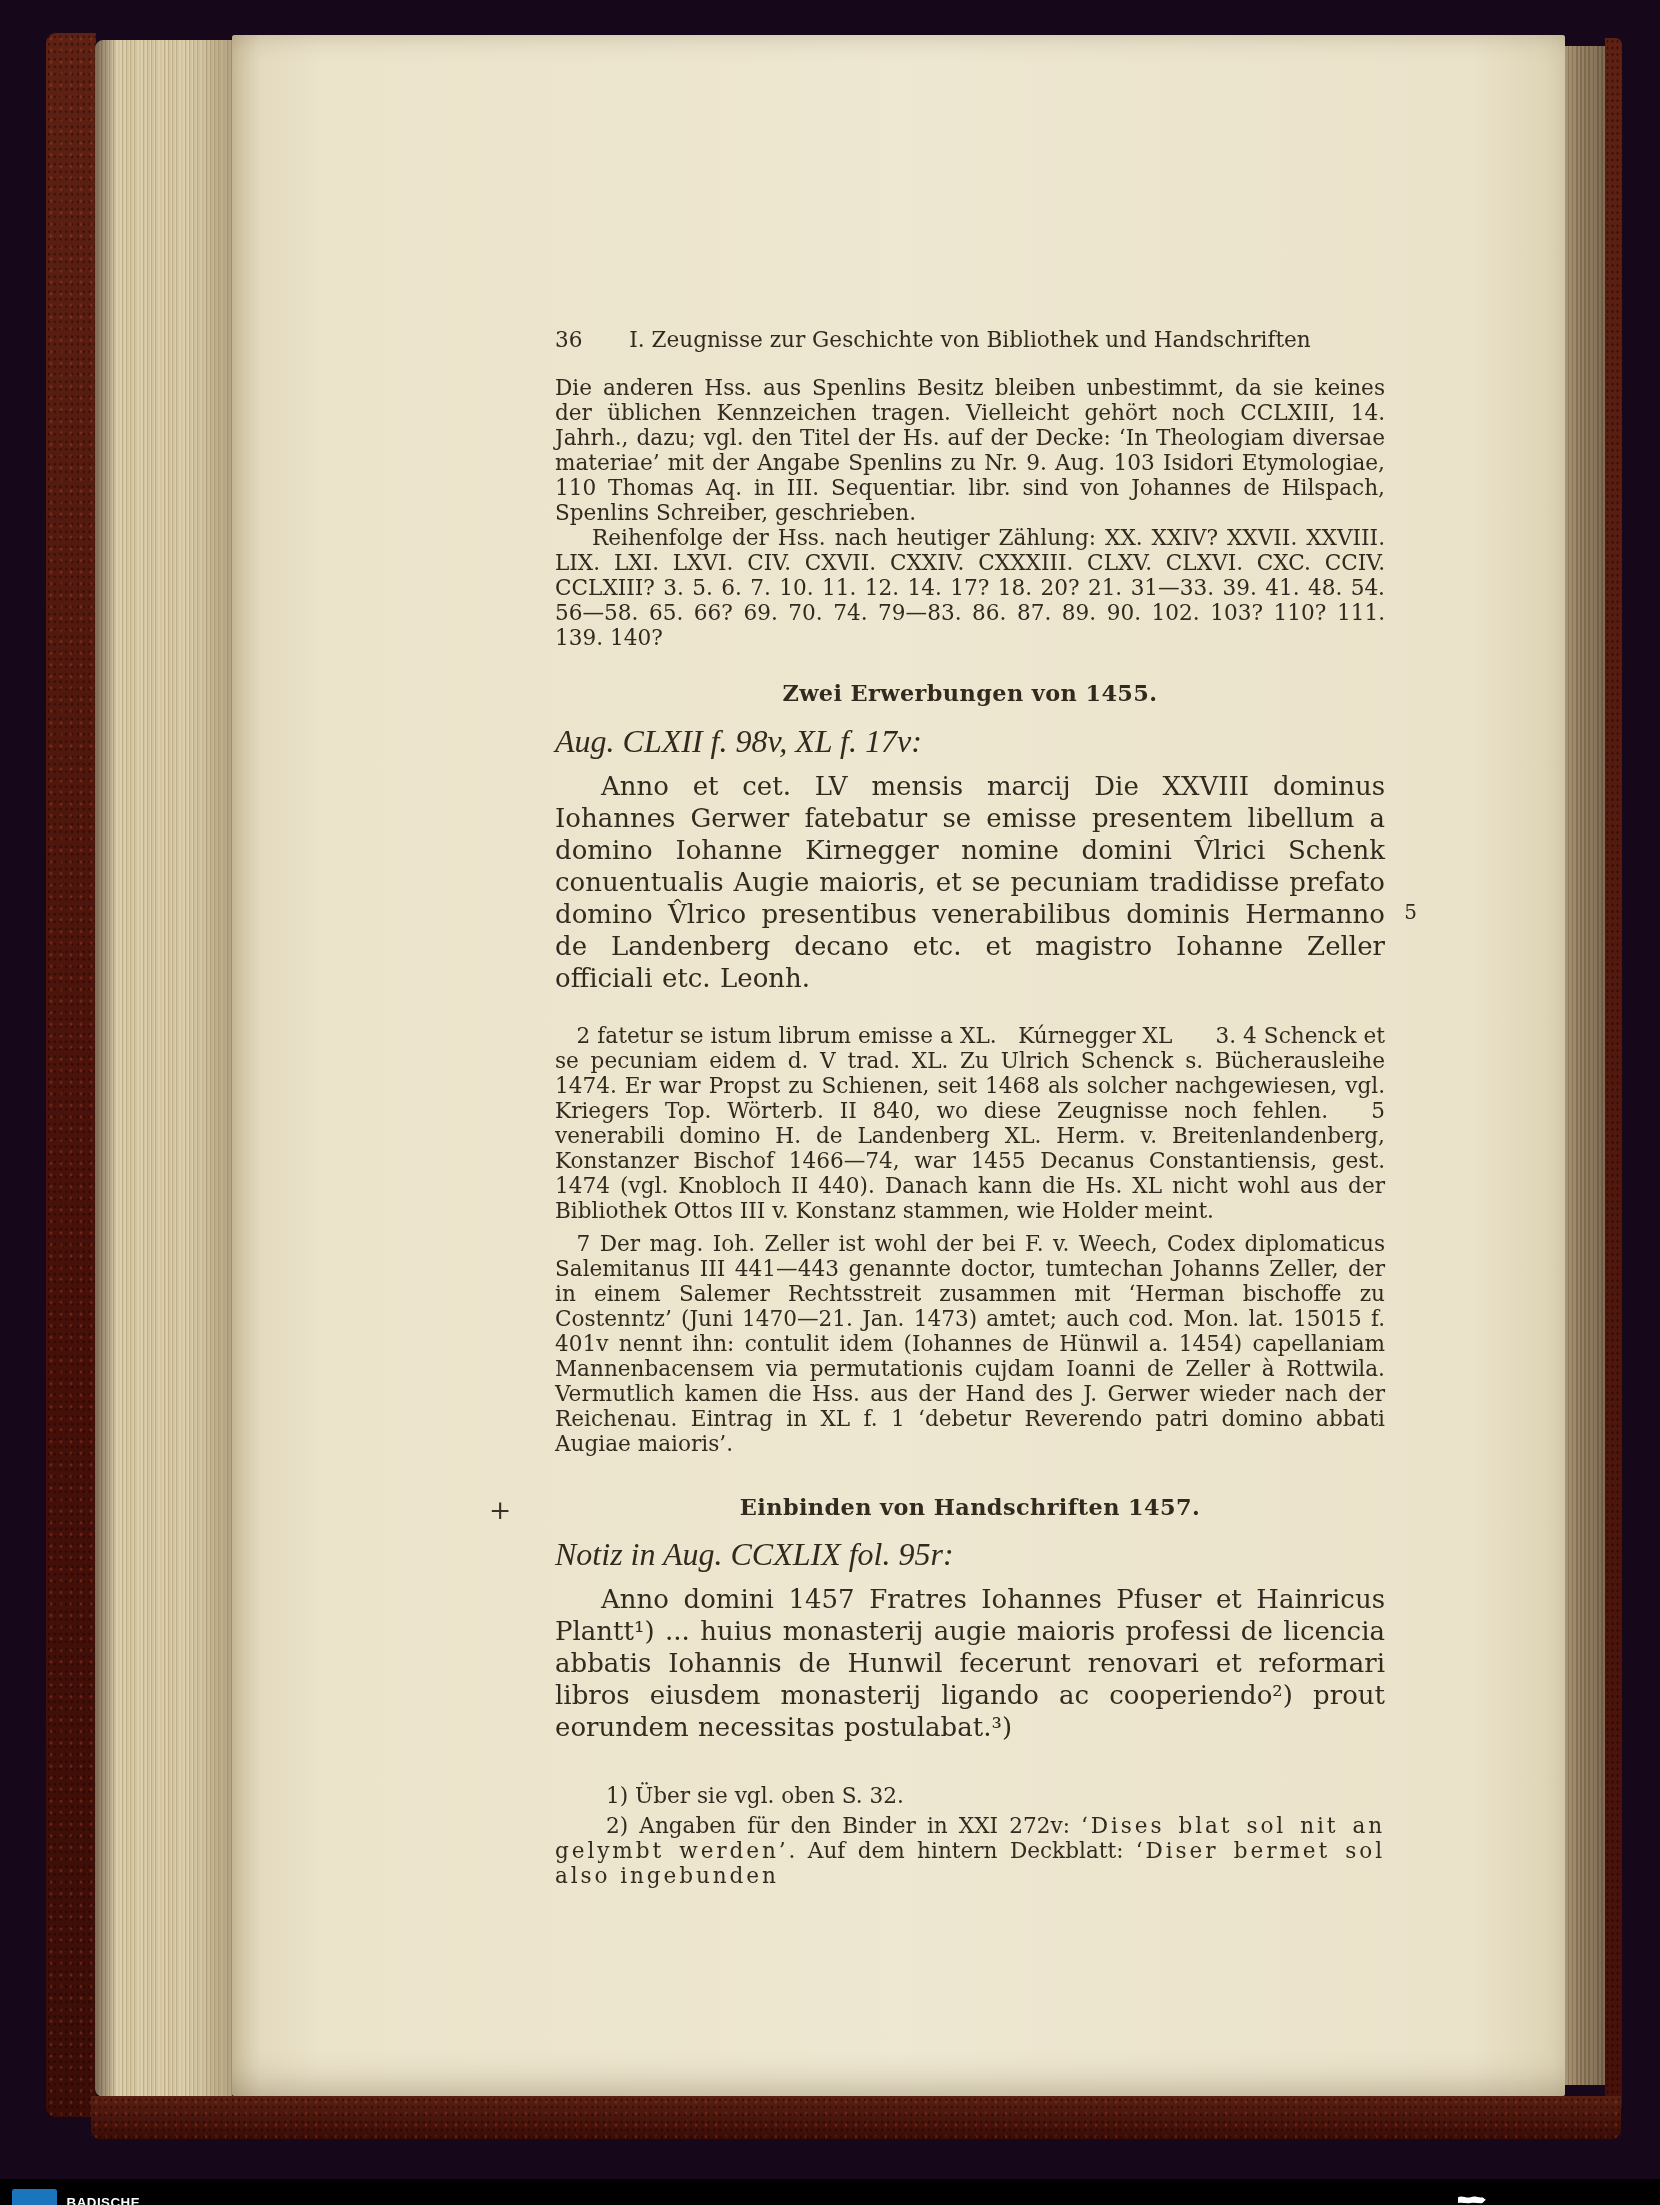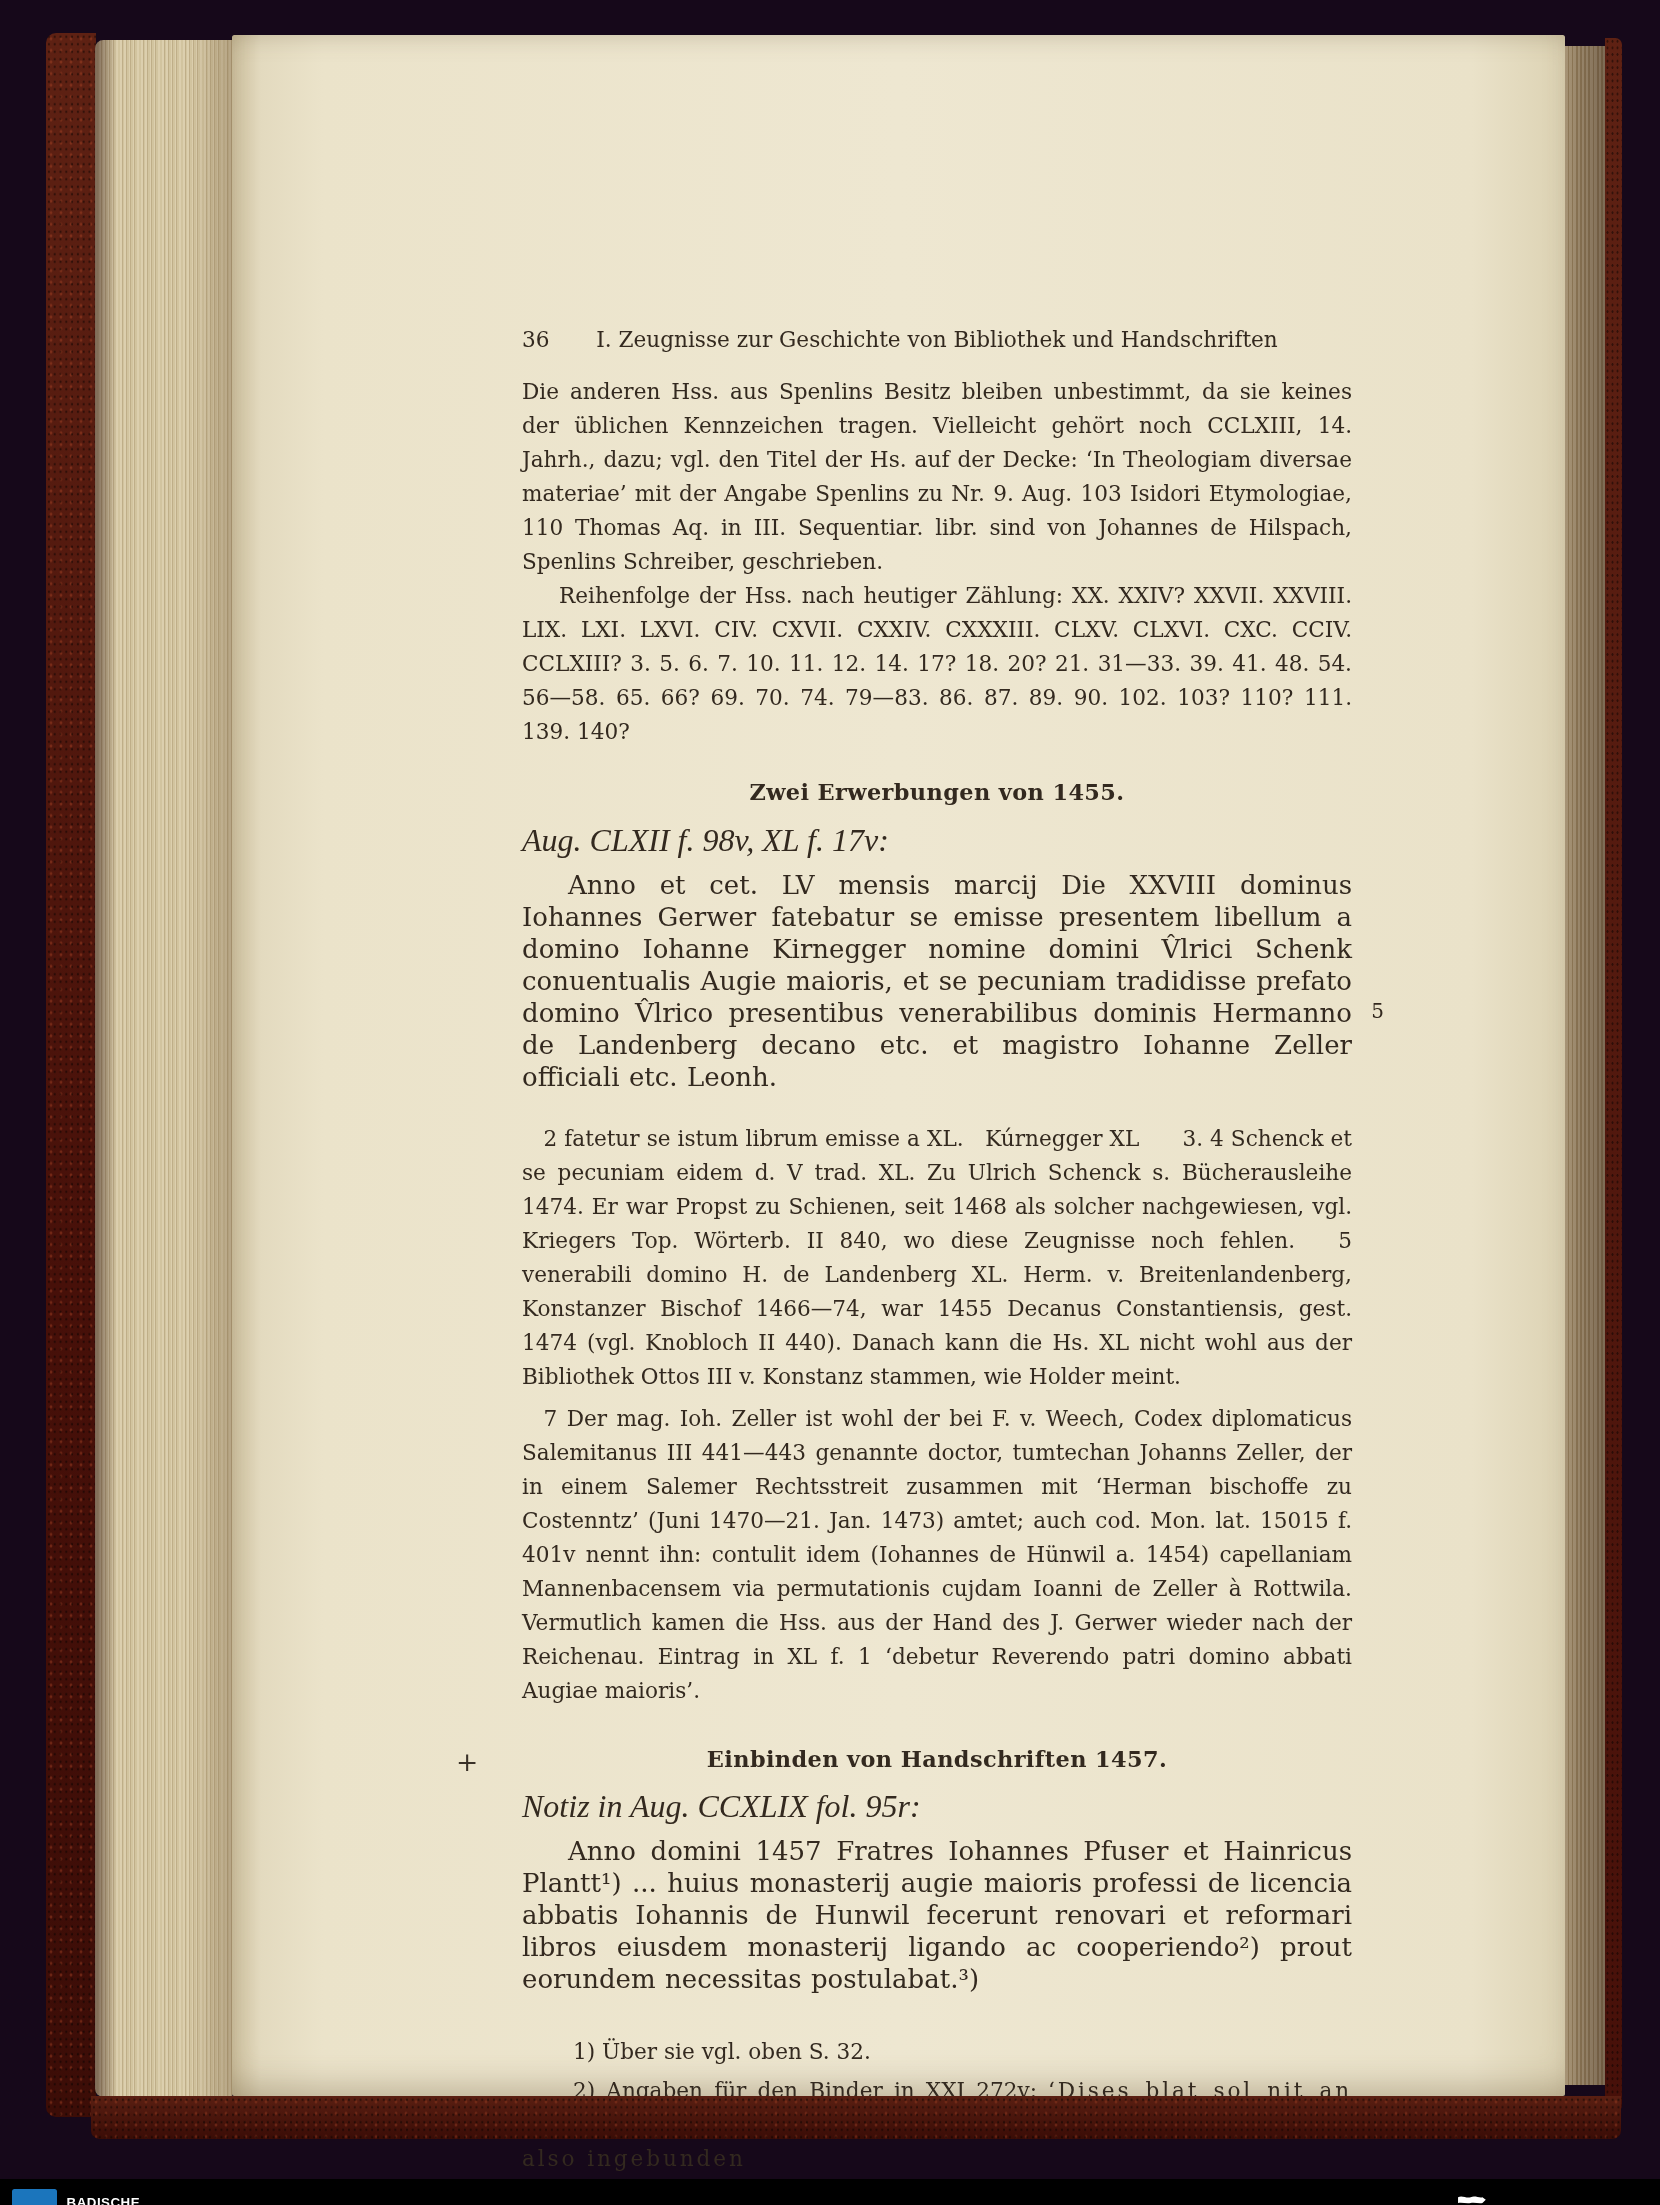--- a/index.html
+++ b/index.html
@@ -55,25 +55,25 @@
     border-radius:0 0 8.3px 8.3px;
     background-color:#4d150d;
     background-image:
       radial-gradient(rgba(0,0,0,.45) 0.8px, transparent 1.3px),
       radial-gradient(rgba(178,72,40,.35) 0.8px, transparent 1.8px),
       linear-gradient(180deg,#5a1f12,#3a0c06);
     background-size:5.8px 7.5px,10px 11.6px,100% 100%;
   }
 
   
-  .content{position:absolute;left:290px;top:292px;width:830px;}
+  .content{position:absolute;left:323px;top:292px;width:830px;}
   .running-head{position:relative;font-size:21.6px;text-align:center;}
   .pagenum{position:absolute;left:0;top:0;}
   p{margin:0;}
-  .small{font-size:21.6px;line-height:34px;text-align:justify;}
+  .small{font-size:21.6px;line-height:25px;text-align:justify;}
   .p1{margin-top:23px;}
   .p2{text-indent:37px;}
   .sect-head{font-size:22.4px;font-weight:bold;text-align:center;
              margin:30px 0 0;letter-spacing:0.4px;font-family:"DejaVu Serif",serif;}
   .source{font-size:32px;font-style:italic;margin:16.6px 0 0;font-family:Liberation Serif, serif;}
   .big{font-size:26px;line-height:32px;text-align:justify;text-indent:46px;
        word-spacing:1.2px;}
   .bodywrap{position:relative;margin-top:10px;}
   .margin-num{position:absolute;right:-32px;top:130px;font-size:20px;}
   .app{margin-top:29px;text-indent:21.6px;}

